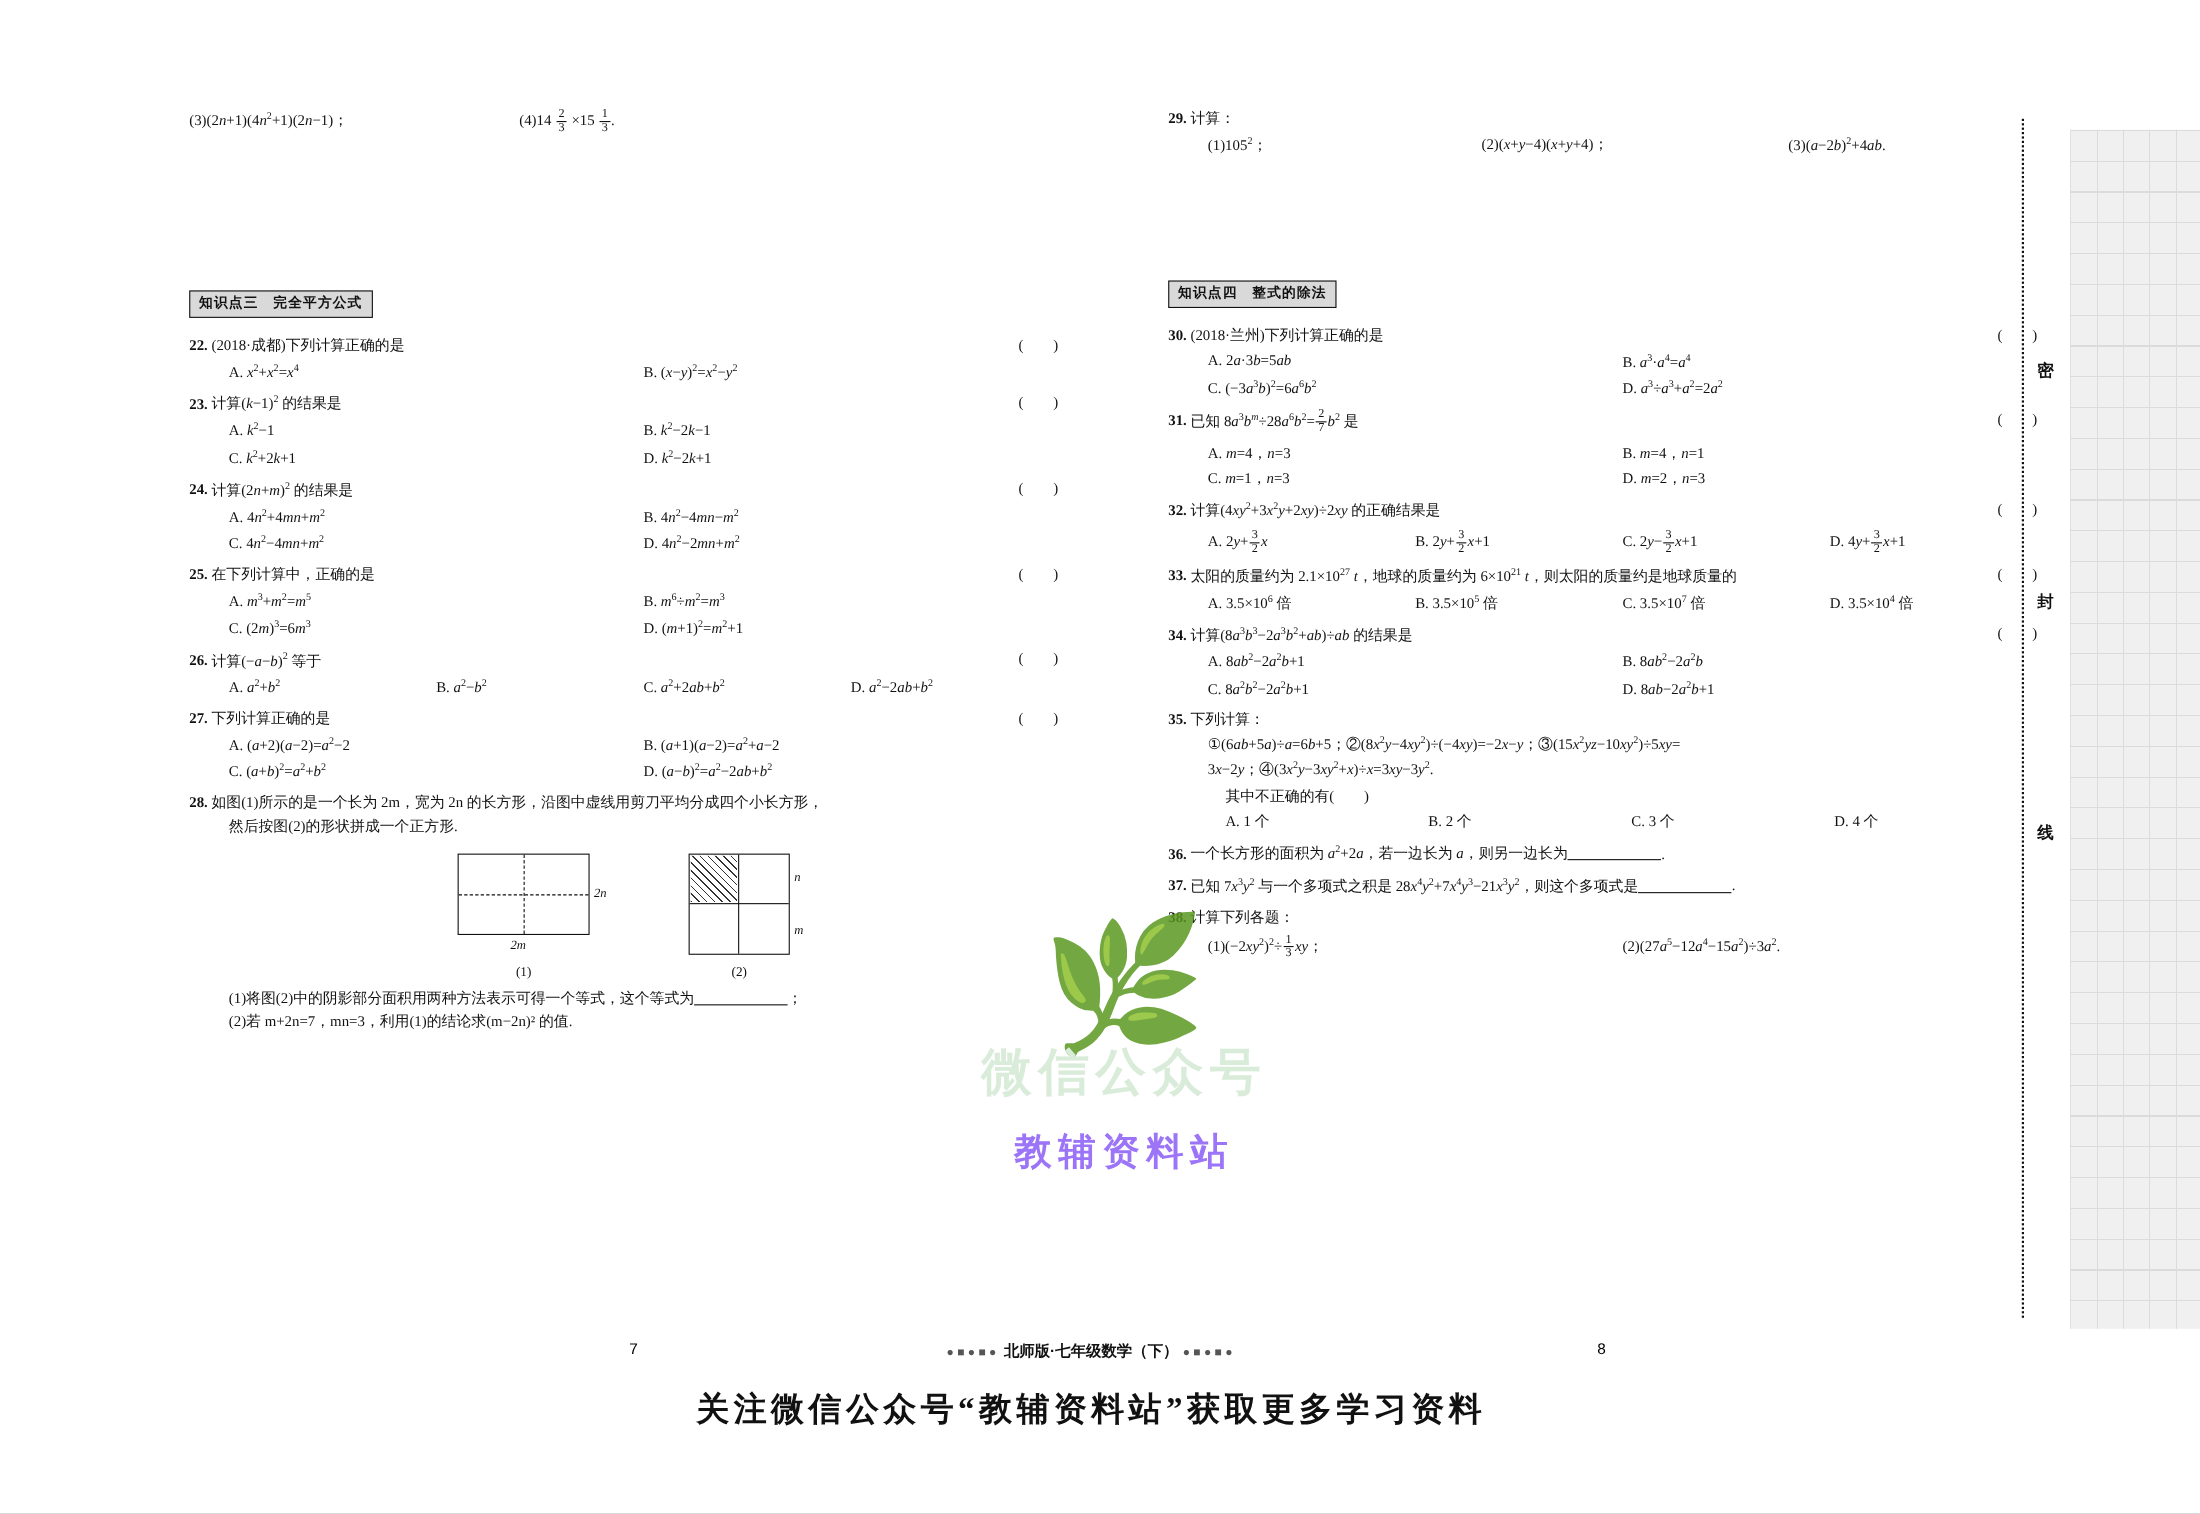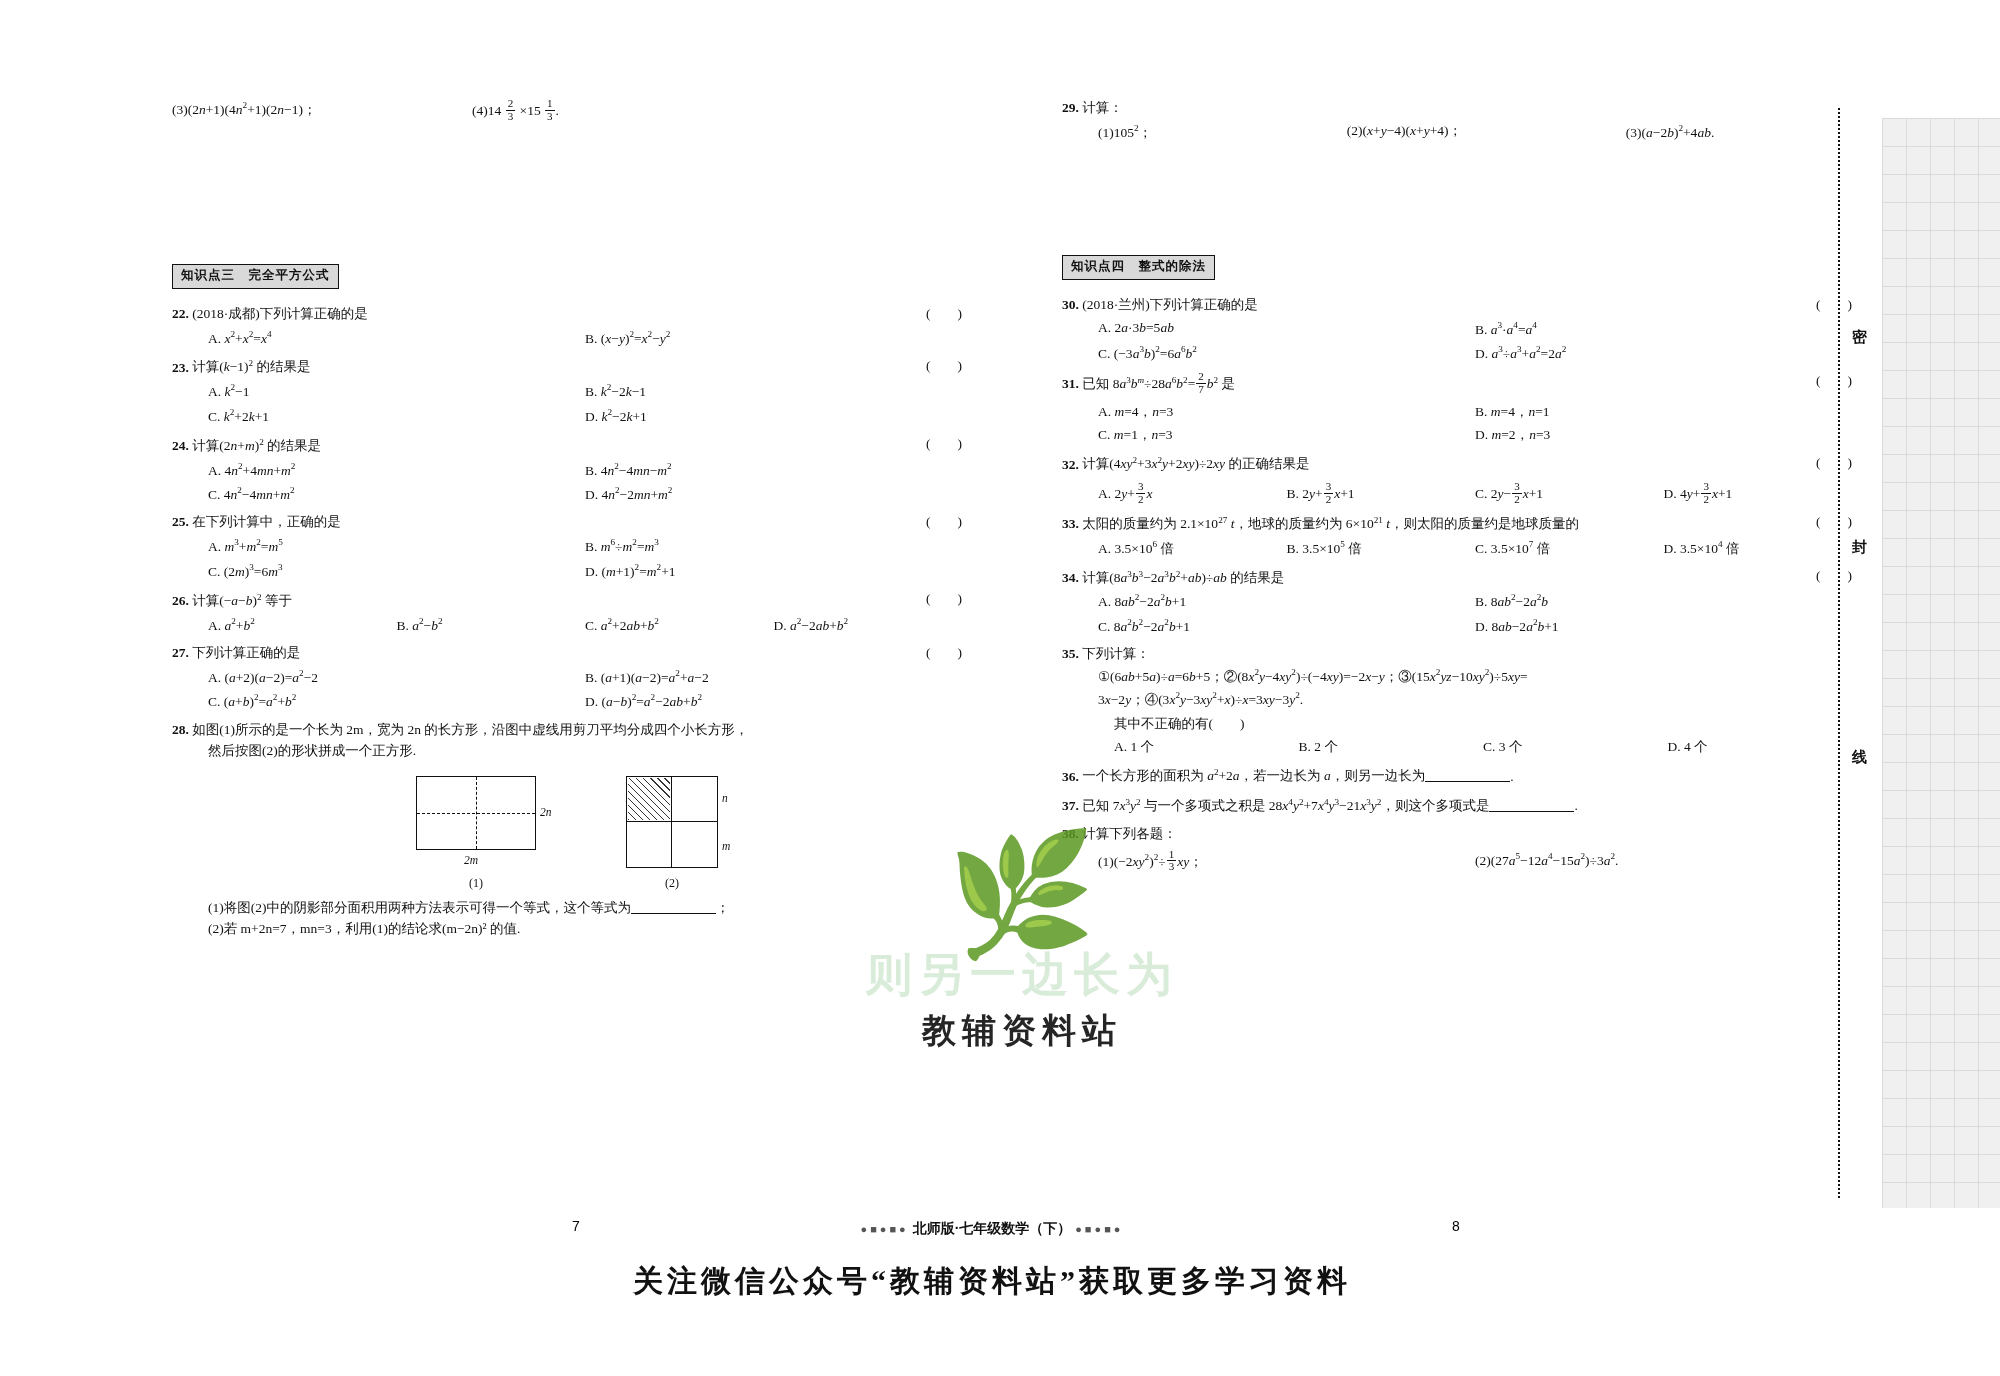--- a/index.html
+++ b/index.html
@@ -197,24 +197,24 @@
   .wm-t1 {
     font-size: 46px;
     font-weight: bold;
     color: #d3e8d3;
     letter-spacing: 6px;
     font-family: "Liberation Sans", sans-serif;
   }
   .wm-t2 {
     font-size: 34px;
     font-weight: bold;
-    color: #000000;
+    color: #8b5cf6;
     letter-spacing: 6px;
     font-family: "Liberation Sans", sans-serif;
-    margin-top: 2px;
+    margin-top: 18px;
   }
   .top-line { margin-bottom: 2px; }
   .toprow { display: flex; }
   .toprow > div:first-child { width: 300px; }
 </style>
 </head>
 <body>
 
 <div class="page">
   <div class="sheet">
@@ -472,21 +472,21 @@
     </div>
 
     <div class="grid-strip"></div>
     <div class="seal-dots"></div>
     <div class="seal-word" style="top:310px;">密</div>
     <div class="seal-word" style="top:520px;">封</div>
     <div class="seal-word" style="top:730px;">线</div>
 
     <div class="watermark">
       <div class="wm-leaf">🌿</div>
-      <div class="wm-t1">则另一边长为</div>
+      <div class="wm-t1">微信公众号</div>
       <div class="wm-t2">教辅资料站</div>
     </div>
 
     <div class="pgnum-left">7</div>
     <div class="pgnum-right">8</div>
     <div class="footer-center">
       <span class="dots-l">●■●■●</span>
       <span>北师版·七年级数学（下）</span>
       <span class="dots-r">●■●■●</span>
     </div>

